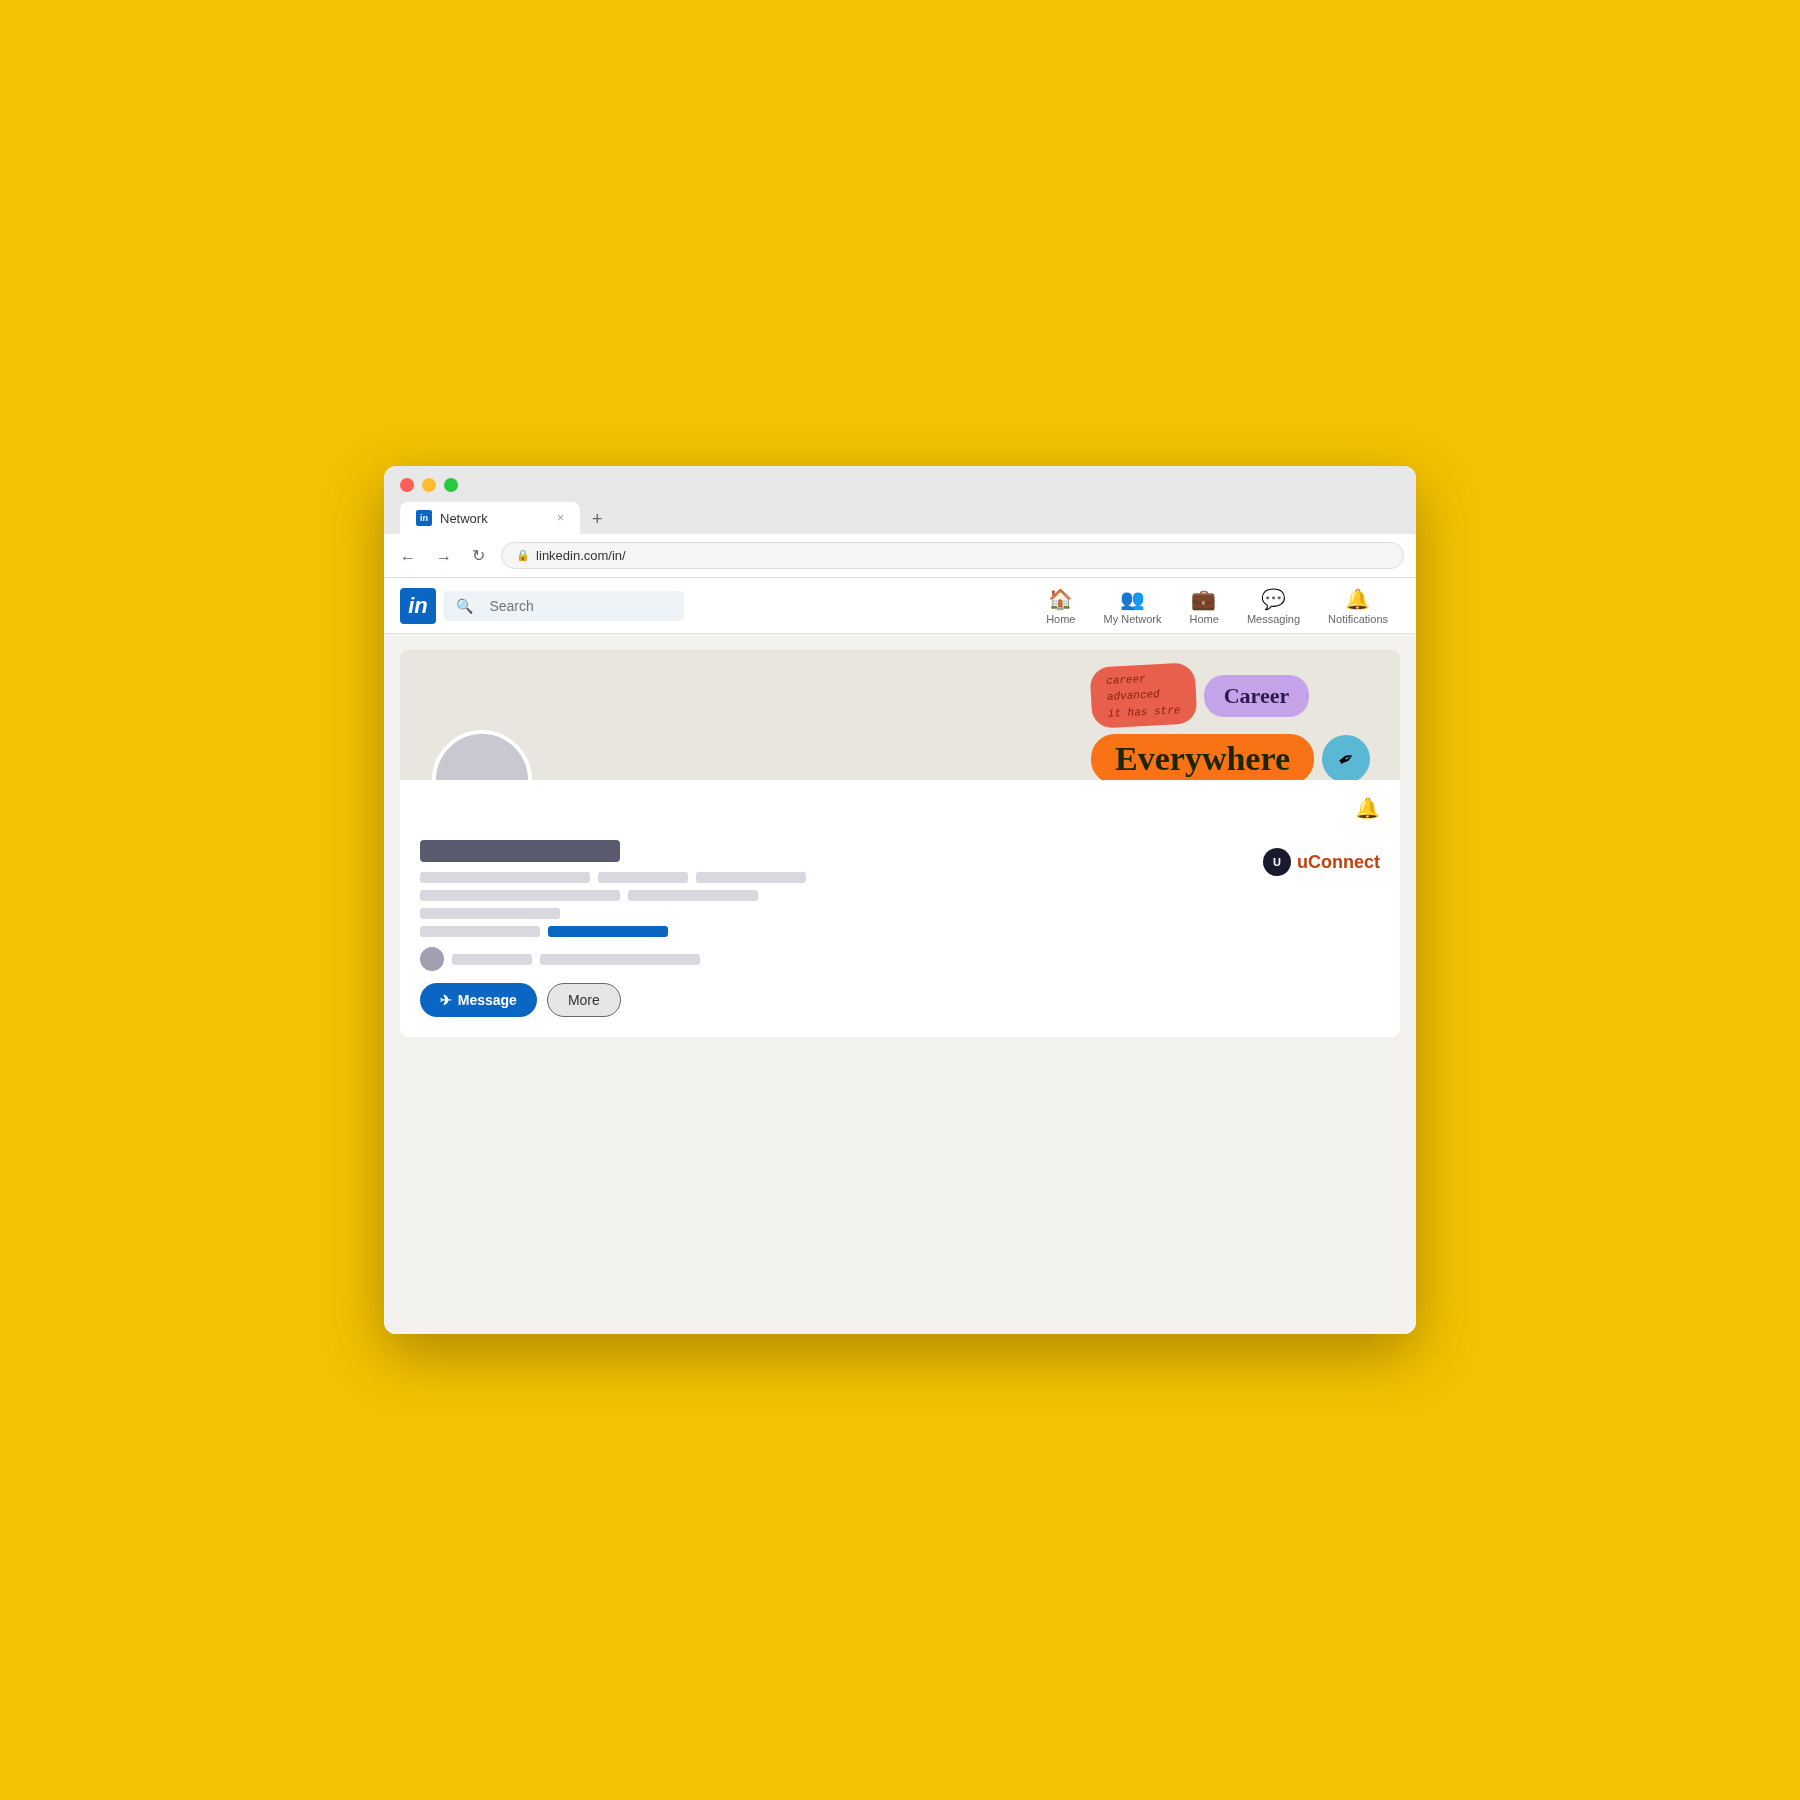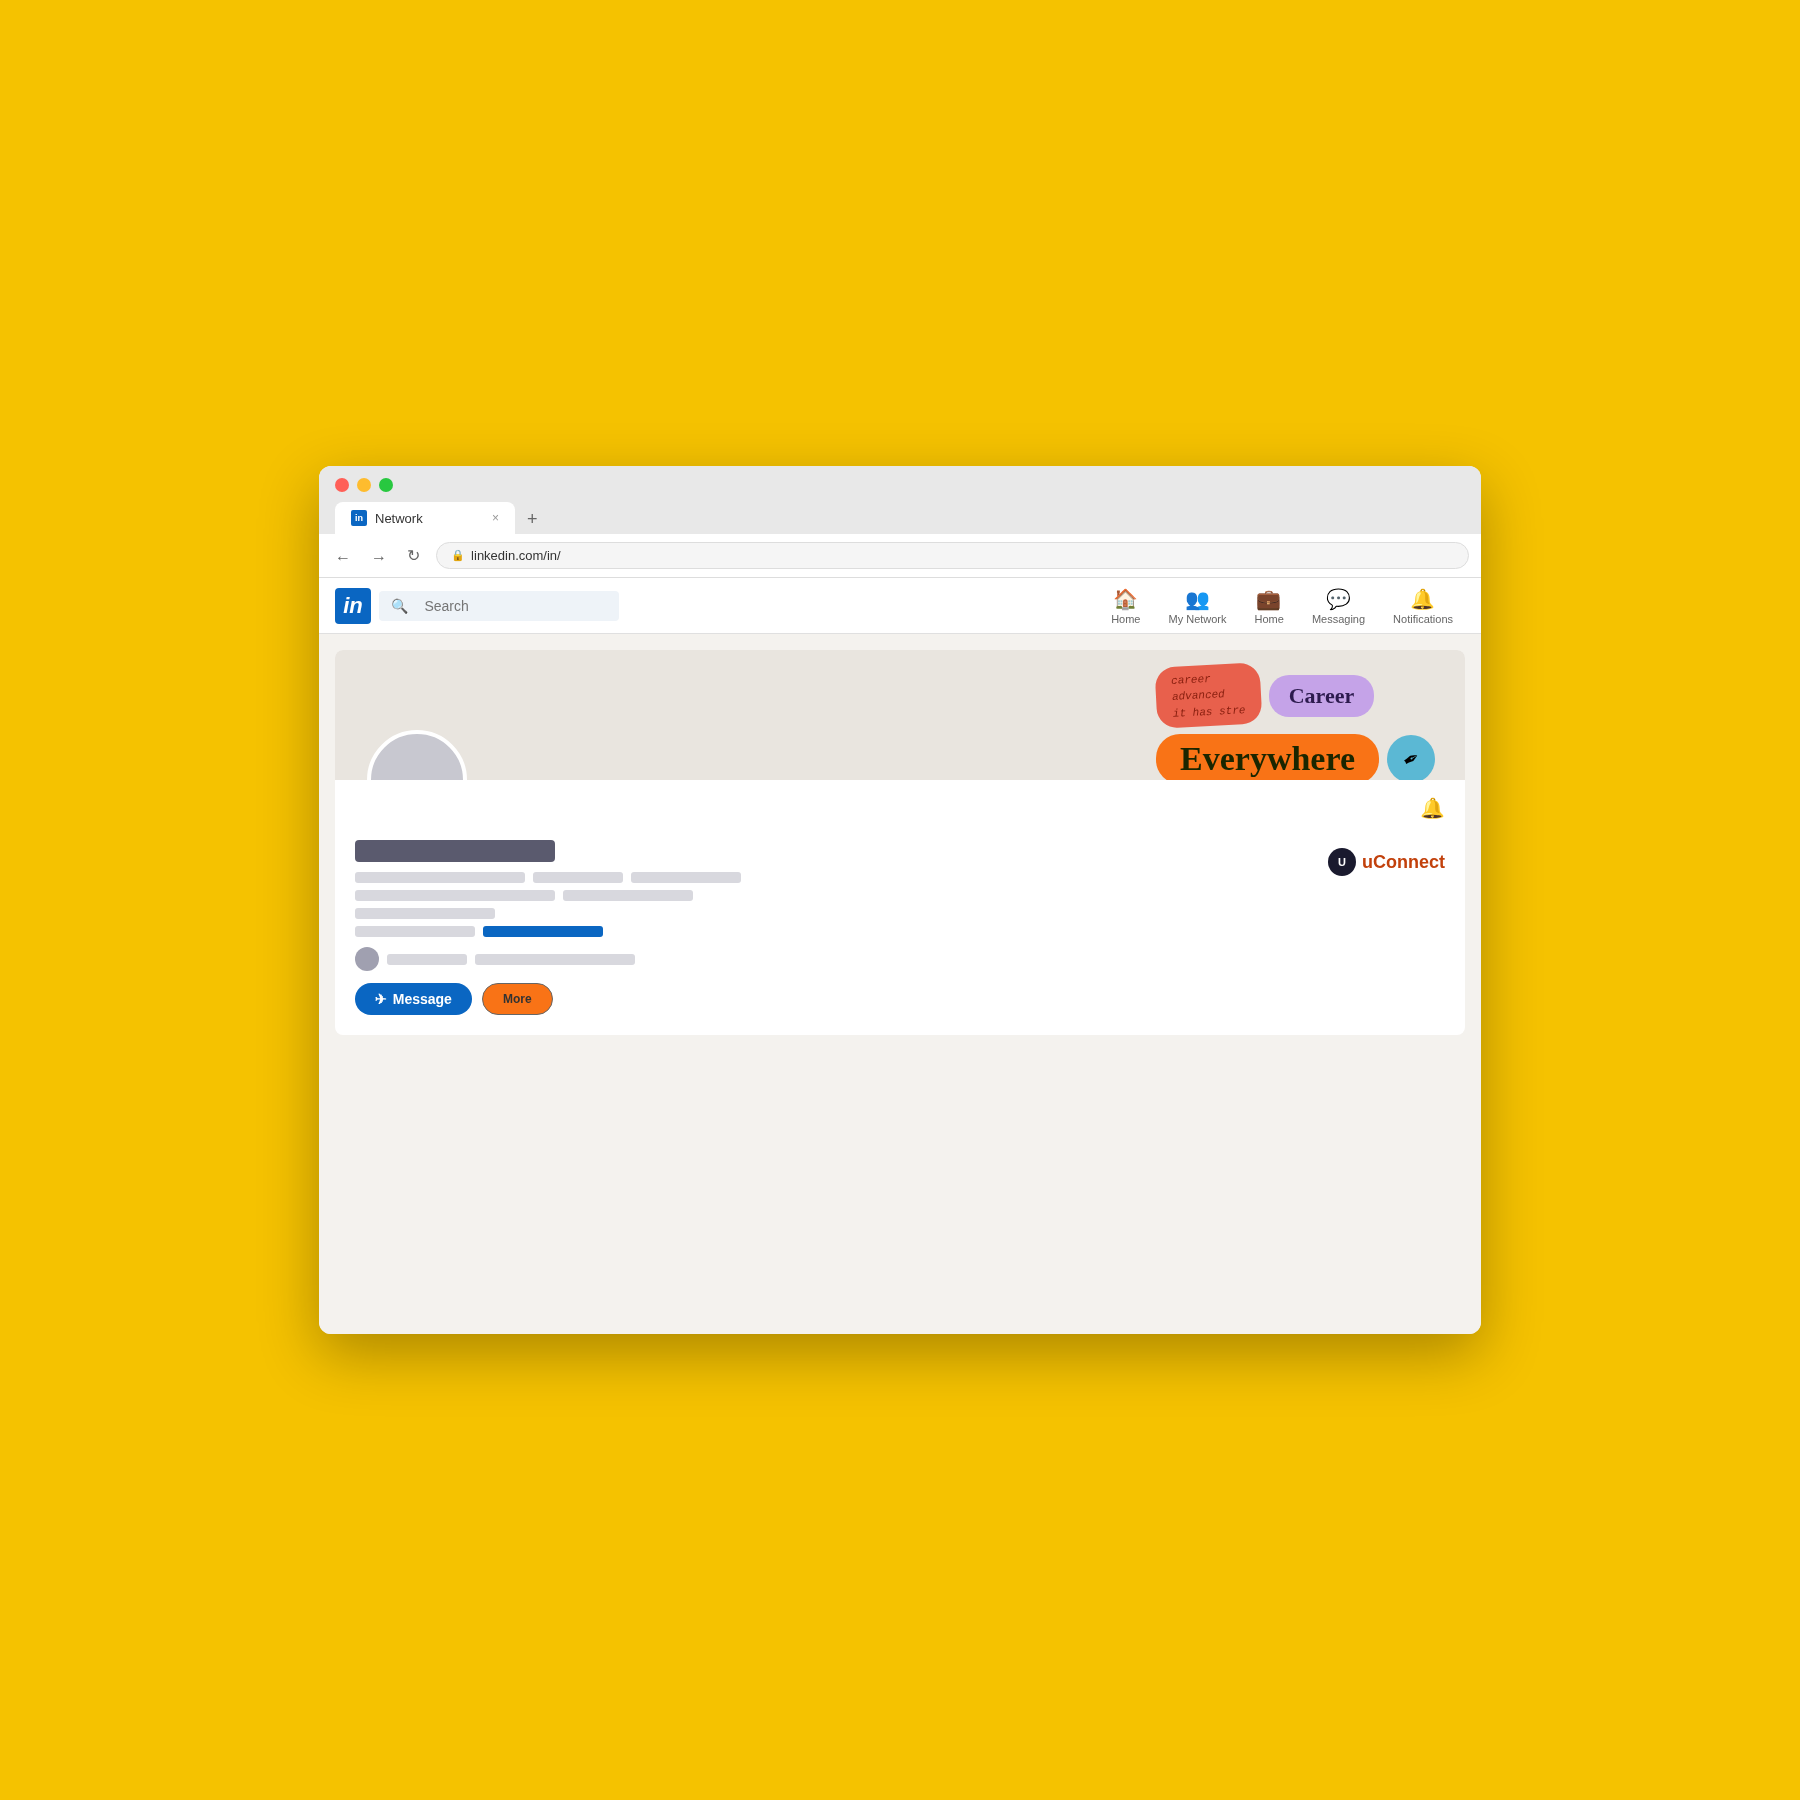--- a/index.html
+++ b/index.html
@@ -8,21 +8,21 @@
       width: 1800px;
       height: 1800px;
       background-color: #F5C200;
       display: flex;
       align-items: center;
       justify-content: center;
       font-family: -apple-system, BlinkMacSystemFont, 'Segoe UI', Arial, sans-serif;
     }
 
     .browser-window {
-      width: 1162px;
+      width: 1032px;
       background: #f0f0f0;
       border-radius: 12px;
       box-shadow: 0 20px 60px rgba(0,0,0,0.3);
       overflow: hidden;
     }
 
     
     .browser-chrome {
       background: #e8e8e8;
       padding: 12px 16px 0;
@@ -396,27 +396,27 @@
       padding: 8px 20px;
       font-size: 14px;
       font-weight: 600;
       cursor: pointer;
       display: flex;
       align-items: center;
       gap: 6px;
     }
 
     .btn-more {
-      background: #f97316;
+      background: #e5e5e5;
       color: #333;
       border: 1.5px solid #666;
       border-radius: 20px;
       padding: 8px 20px;
-      font-size: 12px;
-      font-weight: 700;
+      font-size: 14px;
+      font-weight: 400;
       cursor: pointer;
     }
 
     
     .highlights-card {
       background: white;
       border-radius: 8px;
       padding: 20px;
     }
 

